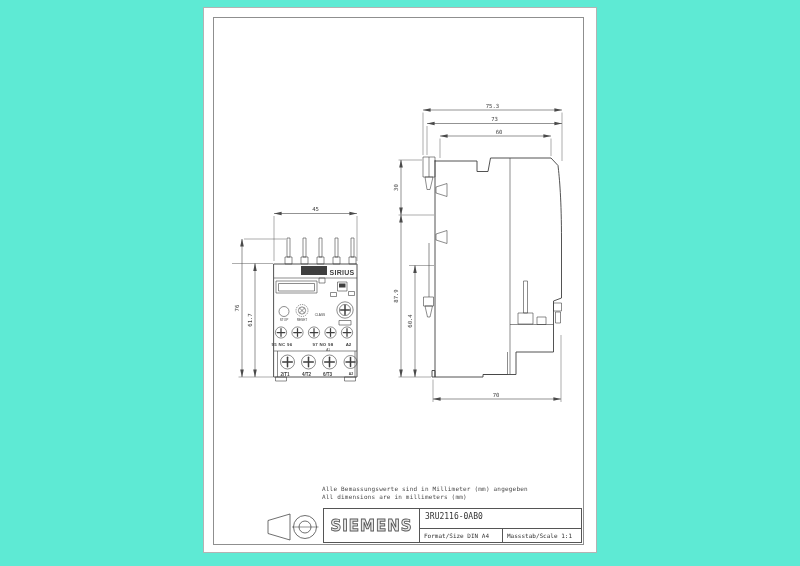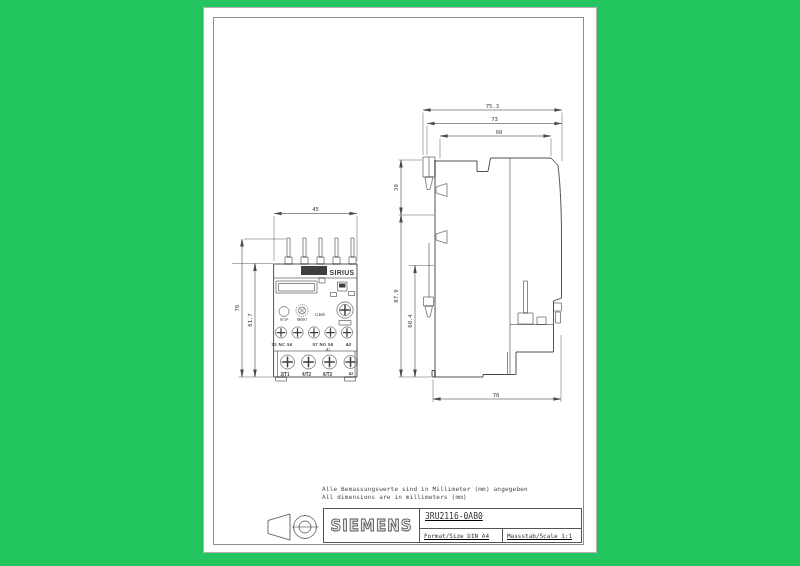--- a/index.html
+++ b/index.html
@@ -1,32 +1,32 @@
 <!DOCTYPE html>
 <html><head>
 <meta charset="utf-8">
 <style>
   html,body{margin:0;padding:0;background:#ffffff;}
-  #stage{position:relative;width:800px;height:566px;background:#22c55e;overflow:hidden;
+  #stage{position:relative;width:800px;height:566px;background:#5eead4;overflow:hidden;
          font-family:"DejaVu Sans Mono", monospace;}
   
   #sheet-outer{position:absolute;left:203px;top:7px;width:392px;height:544px;
                border:1px solid #b3b3b3;background:#ffffff;}
   #sheet-inner{position:absolute;left:213px;top:17px;width:369px;height:526px;
                border:1px solid #8f8f8f;}
   
   #notes{position:absolute;left:322px;top:485px;font-size:6px;line-height:7.5px;
          color:#4a4a4a;letter-spacing:.2px;white-space:nowrap;}
   
   #title-block{position:absolute;left:323px;top:508px;width:259px;height:35px;
                border:1px solid #555;box-sizing:border-box;display:flex;background:#fff;}
   #tb-brand{width:95px;border-right:1px solid #555;display:flex;align-items:center;justify-content:center;}
   #tb-brand span{font-family:"DejaVu Sans", sans-serif;font-weight:bold;font-size:15px;
                  letter-spacing:1px;color:#e8e8e8;-webkit-text-stroke:0.9px #5a5a5a;}
-  #tb-right{flex:1;display:flex;flex-direction:column;text-decoration:underline;}
+  #tb-right{flex:1;display:flex;flex-direction:column;}
   #tb-part{height:20px;border-bottom:1px solid #555;font-size:8px;color:#333;
            padding:3px 0 0 5px;box-sizing:border-box;}
   #tb-bottom{flex:1;display:flex;}
   #tb-format{width:82px;font-size:6px;color:#333;padding:3px 0 0 4px;box-sizing:border-box;}
   #tb-scale{flex:1;border-left:1px solid #555;font-size:6px;color:#333;padding:3px 0 0 4px;box-sizing:border-box;}
   
   #proj{position:absolute;left:261px;top:503px;}
   
   #drawing{position:absolute;left:0;top:0;}
   .ol{stroke:#3f3f3f;fill:none;stroke-width:0.9;stroke-linejoin:round;stroke-linecap:round;}

